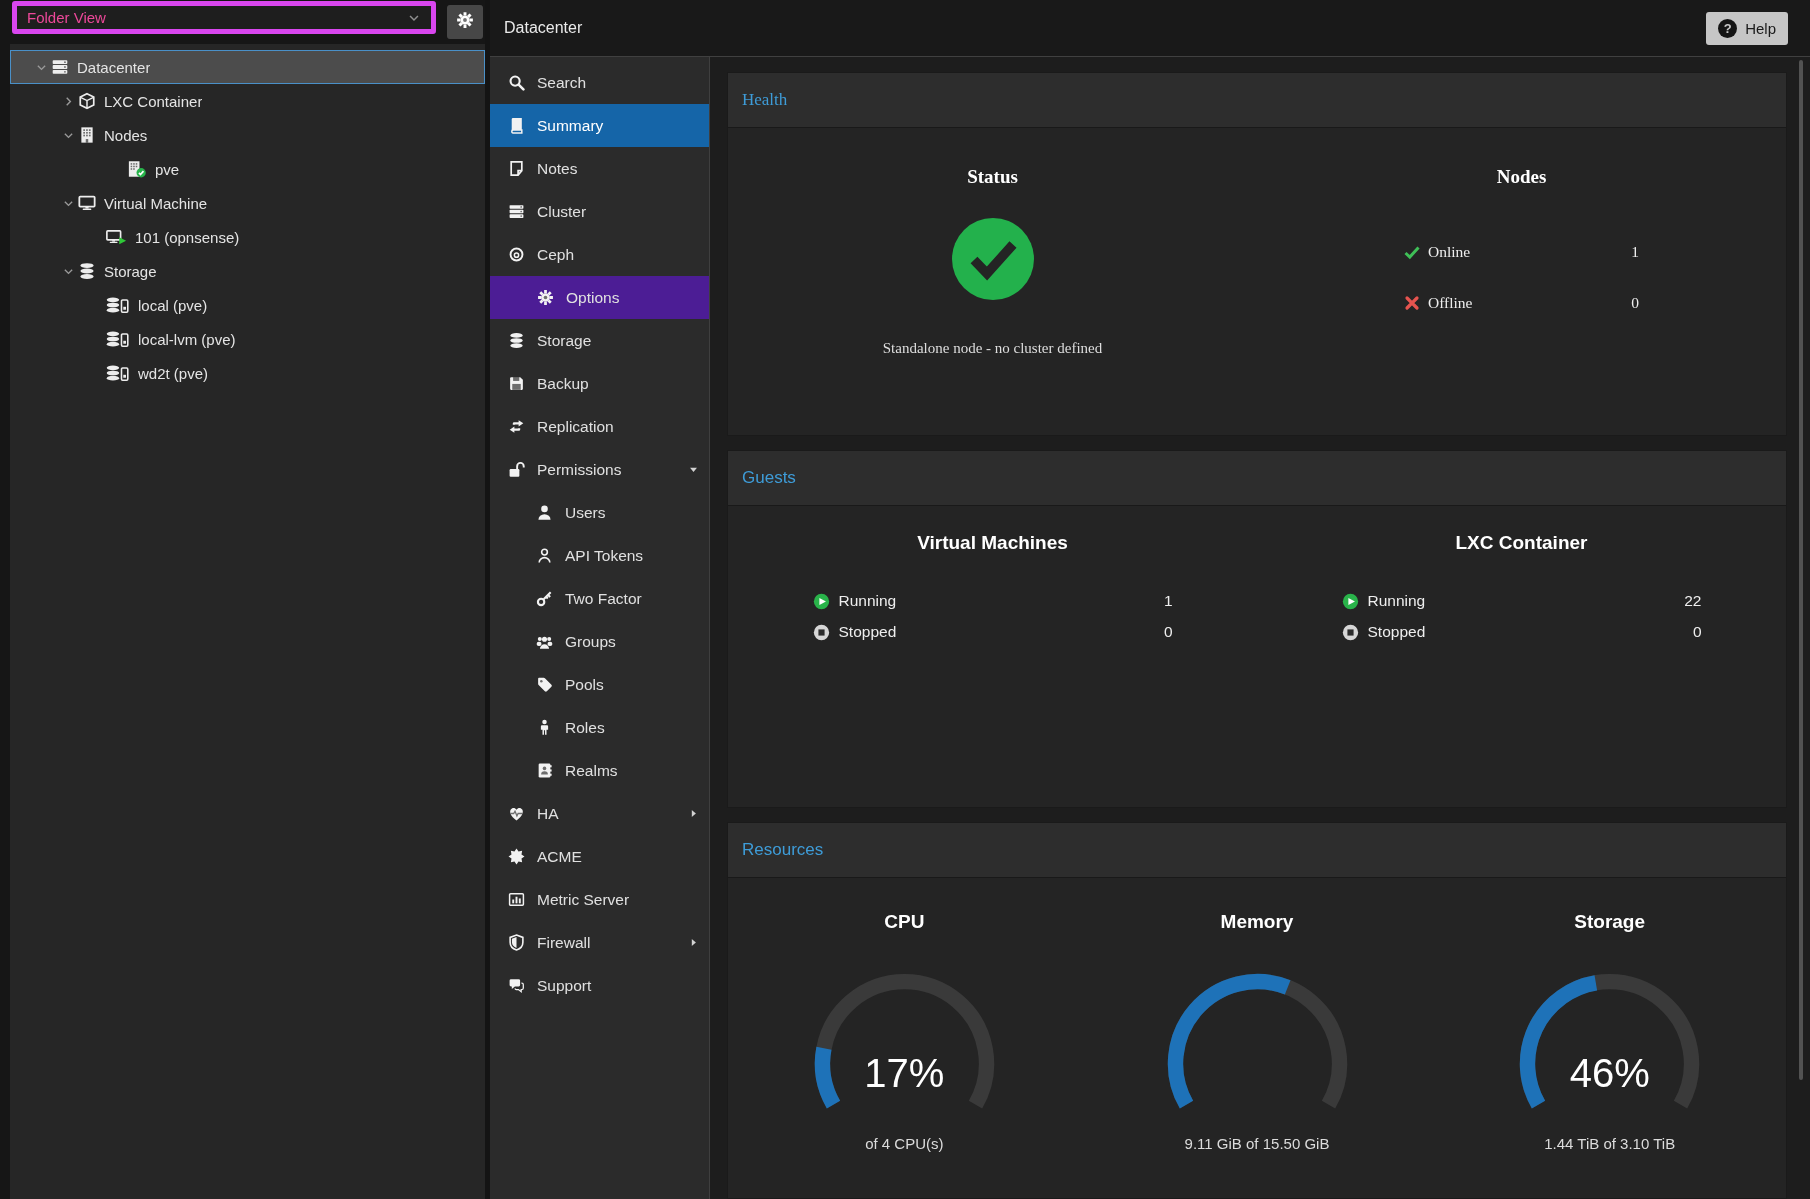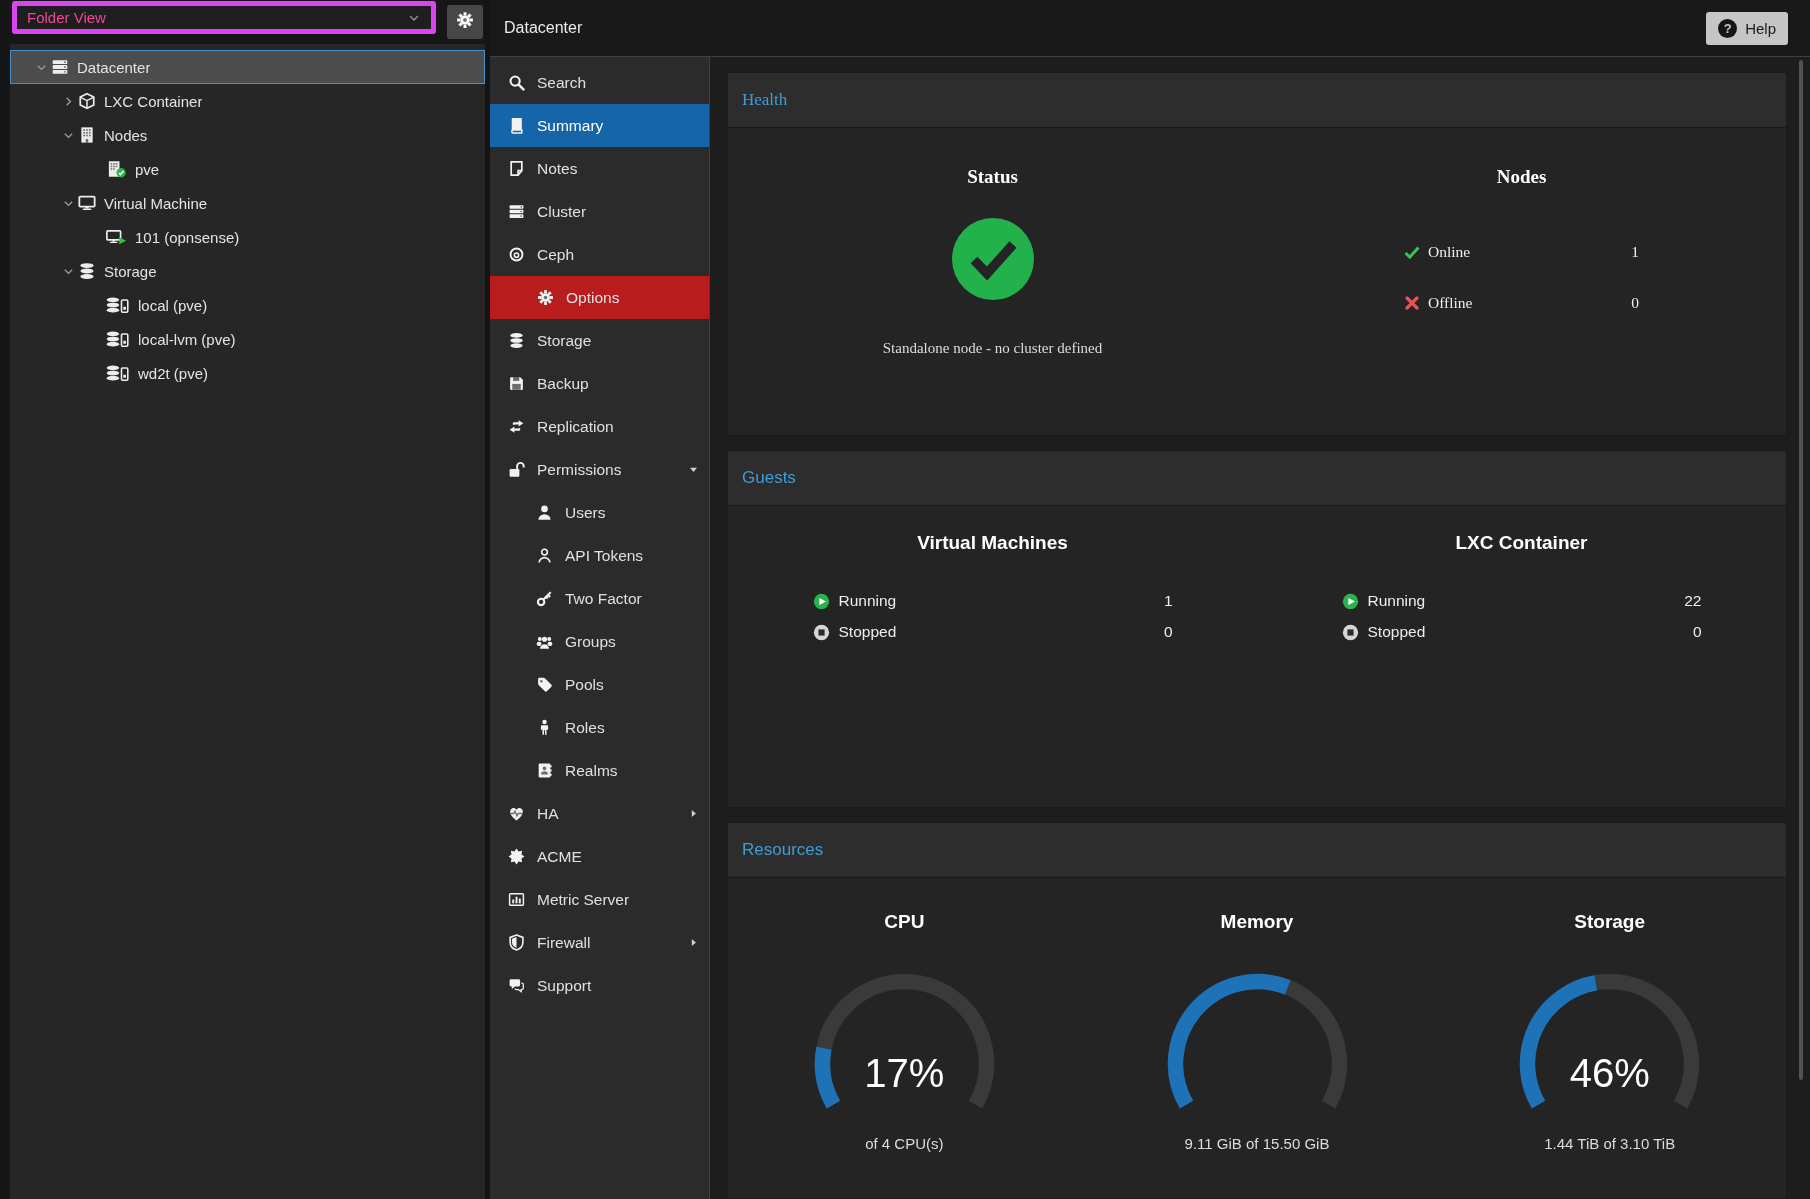--- a/index.html
+++ b/index.html
@@ -51,21 +51,21 @@
 
   
   #nav{width:220px;flex:none;background:#2b2b2b;border-right:1px solid #3f3f3f;box-sizing:border-box;padding-top:4px;}
   .nav-row{
     height:43px;display:flex;align-items:center;padding:0 10px 0 15px;color:#e0e0e0;
     font-size:15.5px;box-sizing:border-box;cursor:pointer;
   }
   .nav-row .ico{width:22px;display:flex;align-items:center;justify-content:center;margin-right:10px;color:#f2f2f2;flex:none;}
   .nav-row.child{padding-left:43px;}
   .nav-row.selected{background:#1565a8;color:#ffffff;}
-  .nav-row.highlighted{background:#b91c1c;padding-left:44px;}
+  .nav-row.highlighted{background:#4c1d95;padding-left:44px;}
   .nav-caret{margin-left:auto;display:flex;color:#d2d2d2;}
 
   
   #content{flex:1;background:#1d1d1d;padding:15px 23px 0 17px;box-sizing:border-box;overflow:hidden;}
   .panel{background:#242424;border:1px solid #1a1a1a;box-sizing:border-box;margin-bottom:14px;}
   .panel-header{
     height:54px;background:#2d2d2d;border-bottom:1px solid #191919;display:flex;align-items:center;
     padding:0 14px;color:#3e9cd8;font-size:17px;
   }
   .panel-body{display:flex;}
@@ -175,21 +175,21 @@
                 <rect x="9.7" y="5.3" width="1.5" height="1.5"></rect>
                 <rect x="4.7" y="7.7" width="1.5" height="1.5"></rect>
                 <rect x="7.2" y="7.7" width="1.5" height="1.5"></rect>
                 <rect x="9.7" y="7.7" width="1.5" height="1.5"></rect>
                 <rect x="6.9" y="11.6" width="2.2" height="3.2"></rect>
               </g>
             </svg>
           </span>
           <span class="tree-label">Nodes</span>
         </div>
-        <div class="tree-row" style="padding-left: 76px;">
+        <div class="tree-row" style="padding-left: 96px;">
           <span class="tree-exp"></span>
           <span class="tree-ico">
             <svg width="21" height="18" viewBox="0 0 19 16" xmlns="http://www.w3.org/2000/svg">
               <rect x="2.6" y="1" width="9.6" height="14" fill="currentColor"></rect>
               <g fill="rgba(0,0,0,.55)">
                 <rect x="4.2" y="2.7" width="1.4" height="1.4"></rect>
                 <rect x="6.5" y="2.7" width="1.4" height="1.4"></rect>
                 <rect x="8.8" y="2.7" width="1.4" height="1.4"></rect>
                 <rect x="4.2" y="5" width="1.4" height="1.4"></rect>
                 <rect x="6.5" y="5" width="1.4" height="1.4"></rect>

